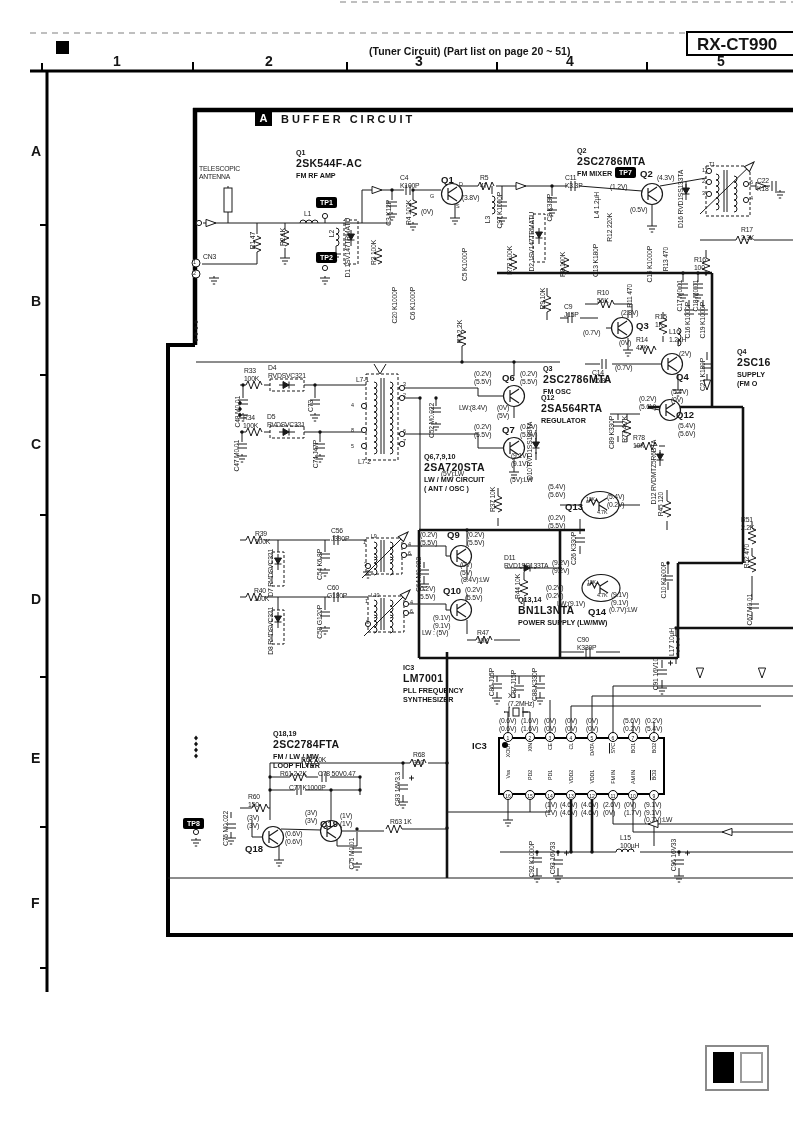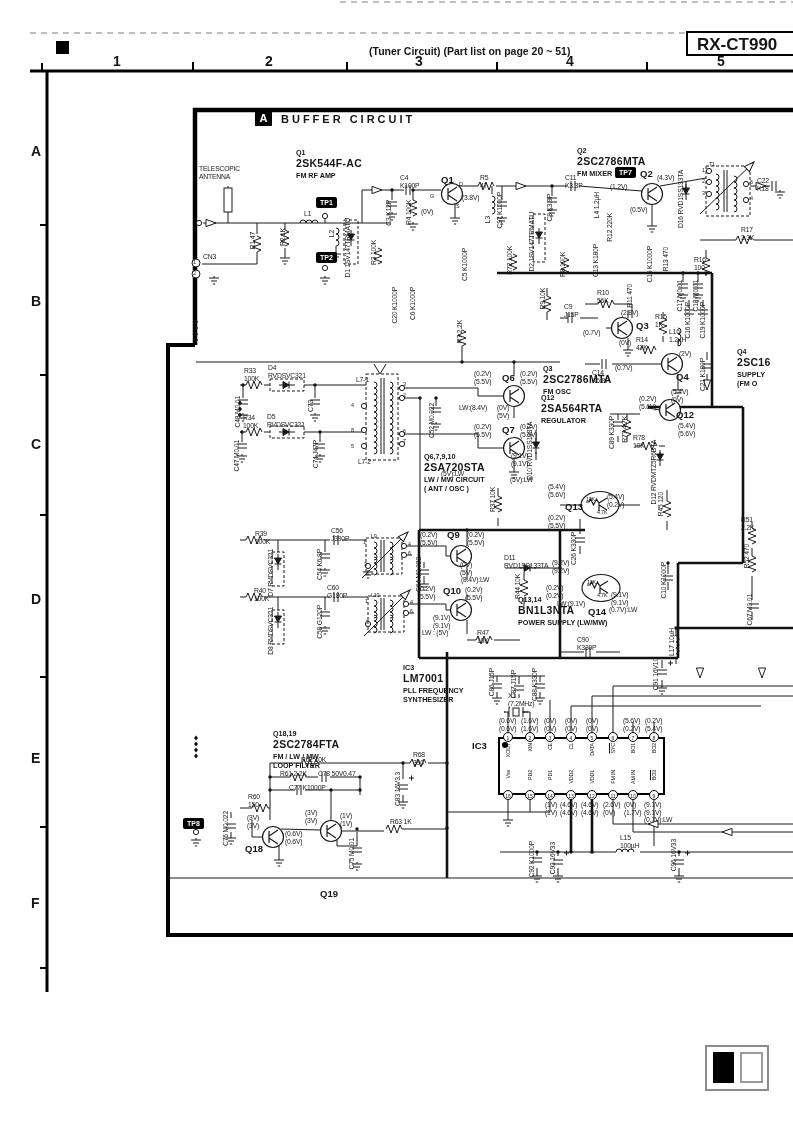--- a/index.html
+++ b/index.html
@@ -715,21 +715,21 @@
       <div class="des" style="left: 636px; top: 320px; position: absolute;">Q3</div>
       <div class="des" style="left: 676px; top: 371px; position: absolute;">Q4</div>
       <div class="des" style="left: 502px; top: 372px; position: absolute;">Q6</div>
       <div class="des" style="left: 502px; top: 424px; position: absolute;">Q7</div>
       <div class="des" style="left: 447px; top: 529px; position: absolute;">Q9</div>
       <div class="des" style="left: 443px; top: 585px; position: absolute;">Q10</div>
       <div class="des" style="left: 676px; top: 409px; position: absolute;">Q12</div>
       <div class="des" style="left: 565px; top: 501px; position: absolute;">Q13</div>
       <div class="des" style="left: 588px; top: 606px; position: absolute;">Q14</div>
       <div class="des" style="left: 245px; top: 843px; position: absolute;">Q18</div>
-      <div class="des" style="left: 320px; top: 888px; position: absolute;">Q19</div>
+      <div class="des" style="left: 320px; top: 818px; position: absolute;">Q19</div>
       <div class="des" style="left: 472px; top: 740px; position: absolute;">IC3</div>
       <div class="tp" style="left: 316px; top: 197px; position: absolute;">TP1</div>
       <div class="tp" style="left: 316px; top: 252px; position: absolute;">TP2</div>
       <div class="tp" style="left: 615px; top: 167px; position: absolute;">TP7</div>
       <div class="tp" style="left: 183px; top: 818px; position: absolute;">TP8</div>
       <div class="blk" style="left: 296px; top: 148px; position: absolute;">
         <div>Q1</div>
         <div>2SK544F-AC</div>
         <div>FM RF AMP</div>
       </div>

